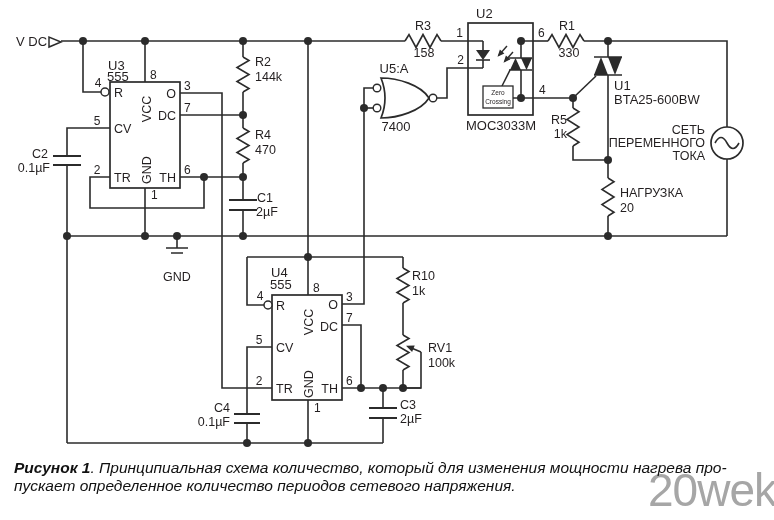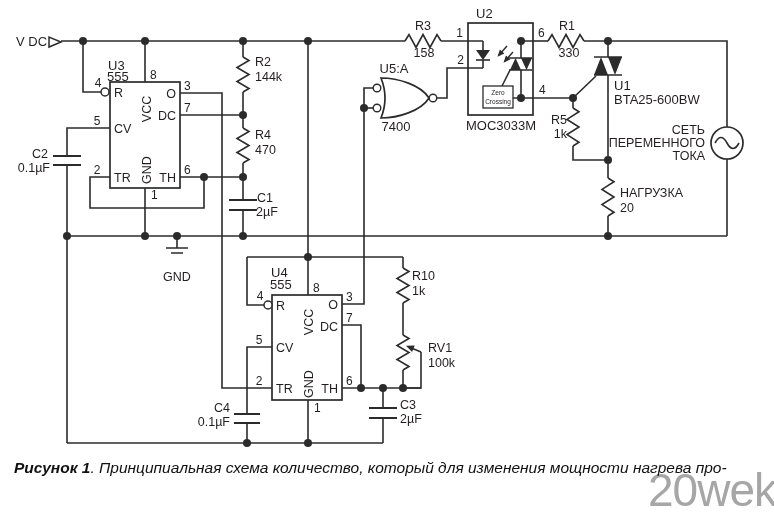--- a/index.html
+++ b/index.html
@@ -254,15 +254,16 @@
     <text class="lbl" x="230" y="412" text-anchor="end">C4</text>
     <text class="lbl" x="230" y="426" text-anchor="end">0.1µF</text>
     <text class="lbl" x="400" y="409">C3</text>
     <text class="lbl" x="400" y="423">2µF</text>
   </g>
 </svg>
 </div>
 
 <div id="caption">
   <b>Рисунок 1</b><span>. Принципиальная схема количество, который для изменения мощности нагрева про-</span><br>
+  <span>пускает определенное количество периодов сетевого напряжения.</span>
 </div>
 
 <div id="watermark">20wek</div>
 
 </body></html>

